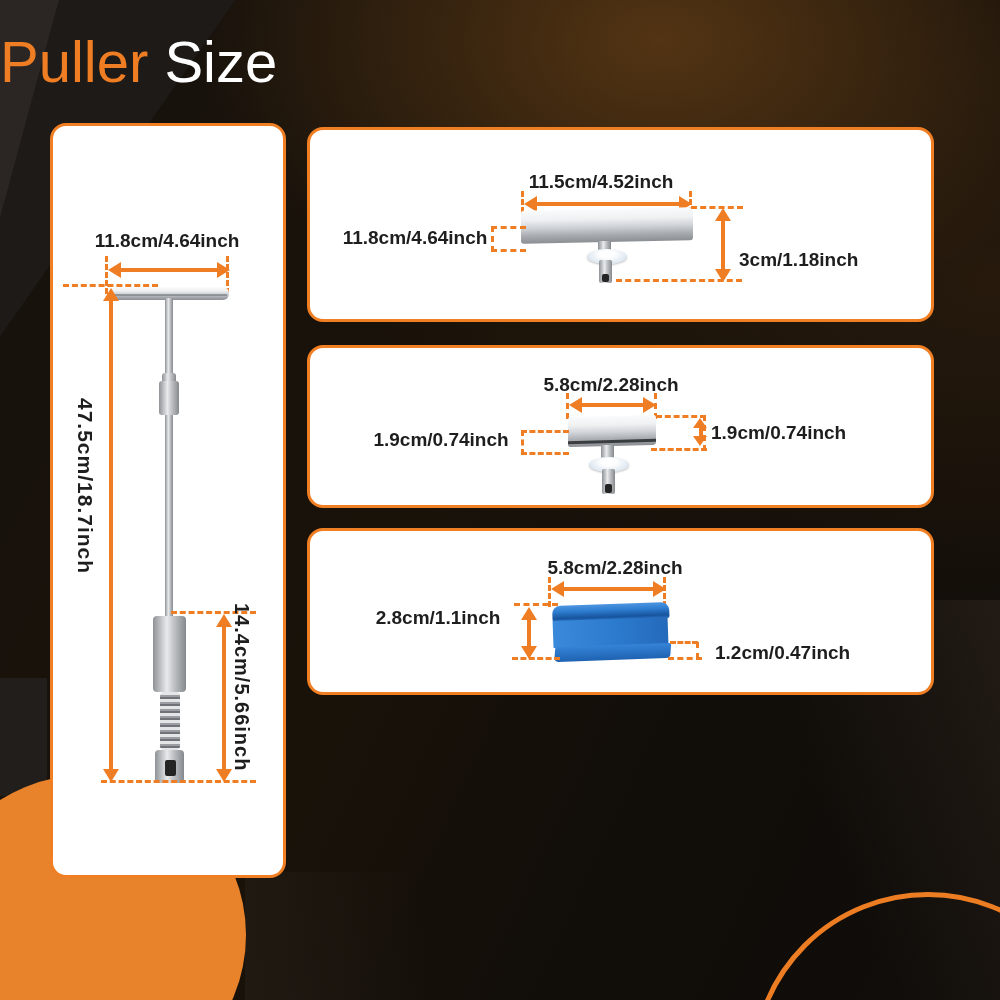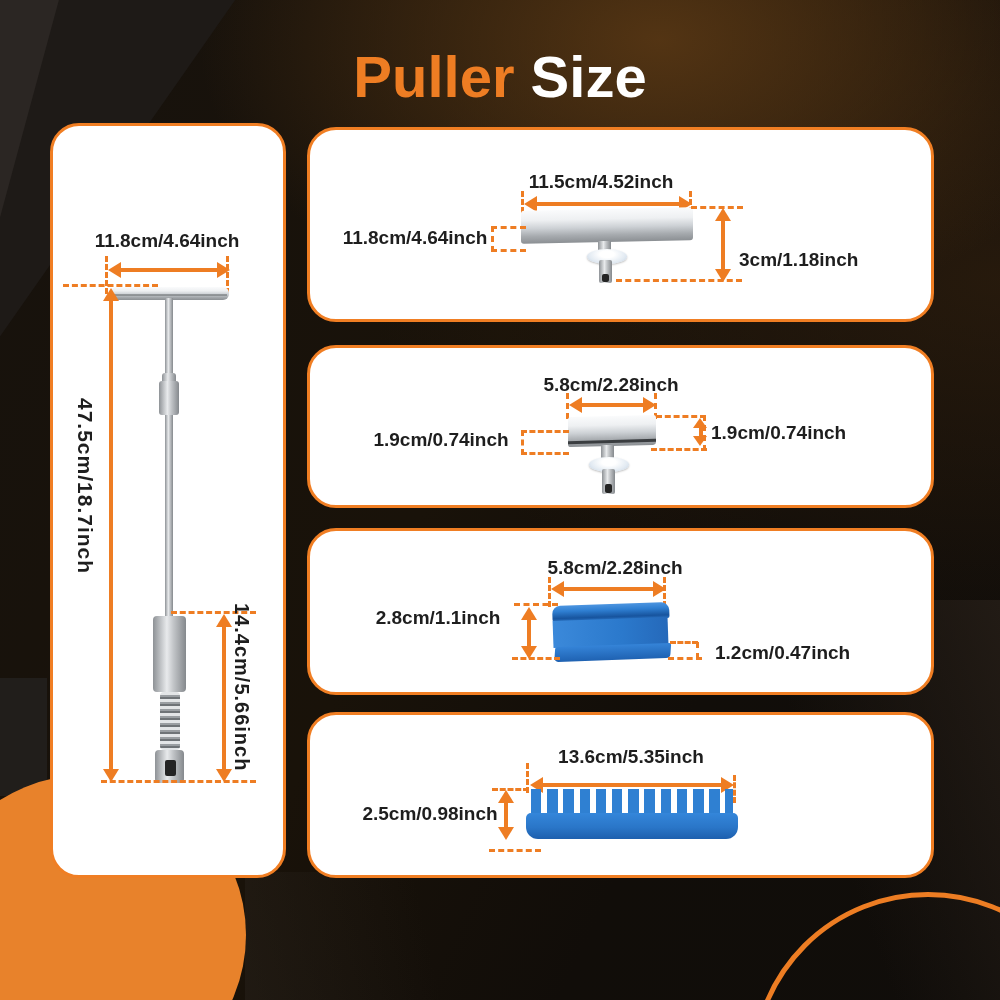--- a/index.html
+++ b/index.html
@@ -15,25 +15,25 @@
   .tri-a{left:0;top:0;width:240px;height:340px;background:#1e1a17;clip-path:polygon(0 0,98% 0,0 99%);}
   .tri-b{left:0;top:0;width:62px;height:222px;background:#2b2623;clip-path:polygon(0 0,95% 0,0 98%);}
   .rect-left{left:0;top:678px;width:47px;height:118px;background:#211e1b;}
   .shade-br{left:690px;top:600px;width:310px;height:400px;
     background:linear-gradient(250deg,#221b15 0%,rgba(34,27,21,0) 55%);}
   .shade-bm{left:245px;top:872px;width:330px;height:128px;
     background:linear-gradient(78deg,rgba(42,36,30,.45) 0%,rgba(42,36,30,0) 55%);}
   .blob{left:-74px;top:775px;width:320px;height:320px;border-radius:50%;background:#E8822B;}
   .ring{left:751px;top:892px;width:344px;height:344px;border:5px solid #ED7D23;border-radius:50%;}
   
-  .main-title{left:0;right:0;top:27px;text-align:center;font-weight:700;font-size:58px;line-height:70px;letter-spacing:0;margin-top:15px;}
+  .main-title{left:0;right:0;top:27px;font-weight:400;font-size:58px;line-height:70px;letter-spacing:0;}
   .t-orange{color:#EE7D23;}
   .t-white{color:#fff;}
   
-  .panel{background:#fff;border:3px solid #F07E23;border-radius:29px;box-sizing:border-box;z-index:2;}
+  .panel{background:#fff;border:3px solid #F07E23;border-radius:16px;box-sizing:border-box;z-index:2;}
   .lp{left:50px;top:123px;width:236px;height:755px;}
   .p0{left:307px;top:127px;width:627px;height:195px;}
   .p1{left:307px;top:345px;width:627px;height:163px;}
   .p2{left:307px;top:528px;width:627px;height:167px;}
   .p3{left:307px;top:712px;width:627px;height:166px;}
   
   .dim{position:absolute;font-weight:700;font-size:19px;line-height:1.15;color:#1e1e1e;white-space:nowrap;}
   .ctr{transform:translateX(-50%);}
   .vtext{writing-mode:vertical-rl;font-size:21px;letter-spacing:1px;}
   
@@ -191,33 +191,13 @@
       </div>
     <div class="dh" style="left:204px;top:72px;width:44px;"></div>
     <div class="dh" style="left:202px;top:126px;width:48px;"></div>
 
     <div class="dh" style="left:360px;top:110px;width:28px;"></div>
     <div class="dh" style="left:358px;top:126px;width:34px;"></div>
     <div class="dv" style="left:386px;top:111px;height:17px;"></div>
     <div class="dim" style="left:405px;top:111px;">1.2cm/0.47inch</div>
   </div>
 
-  <div class="abs panel p3">
-    <div class="dim ctr" style="left:321px;top:31px;">13.6cm/5.35inch</div>
-    <div class="ah" style="left:220px;top:62px;width:204px;">
-        <i></i>
-      </div>
-    <div class="dv" style="left:216px;top:48px;height:30px;"></div>
-    <div class="dv" style="left:423px;top:60px;height:28px;"></div>
-
-    <div class="abs comb" style="left:216px;top:74px;width:212px;height:50px;">
-      <div class="teeth"></div>
-      <div class="base"></div>
-    </div>
-
-    <div class="dim ctr" style="left:120px;top:88px;">2.5cm/0.98inch</div>
-    <div class="av" style="left:188px;top:75px;height:50px;">
-        <i></i>
-      </div>
-    <div class="dh" style="left:182px;top:73px;width:37px;"></div>
-    <div class="dh" style="left:179px;top:134px;width:52px;"></div>
-  </div>
 </div>
 
 </body></html>

